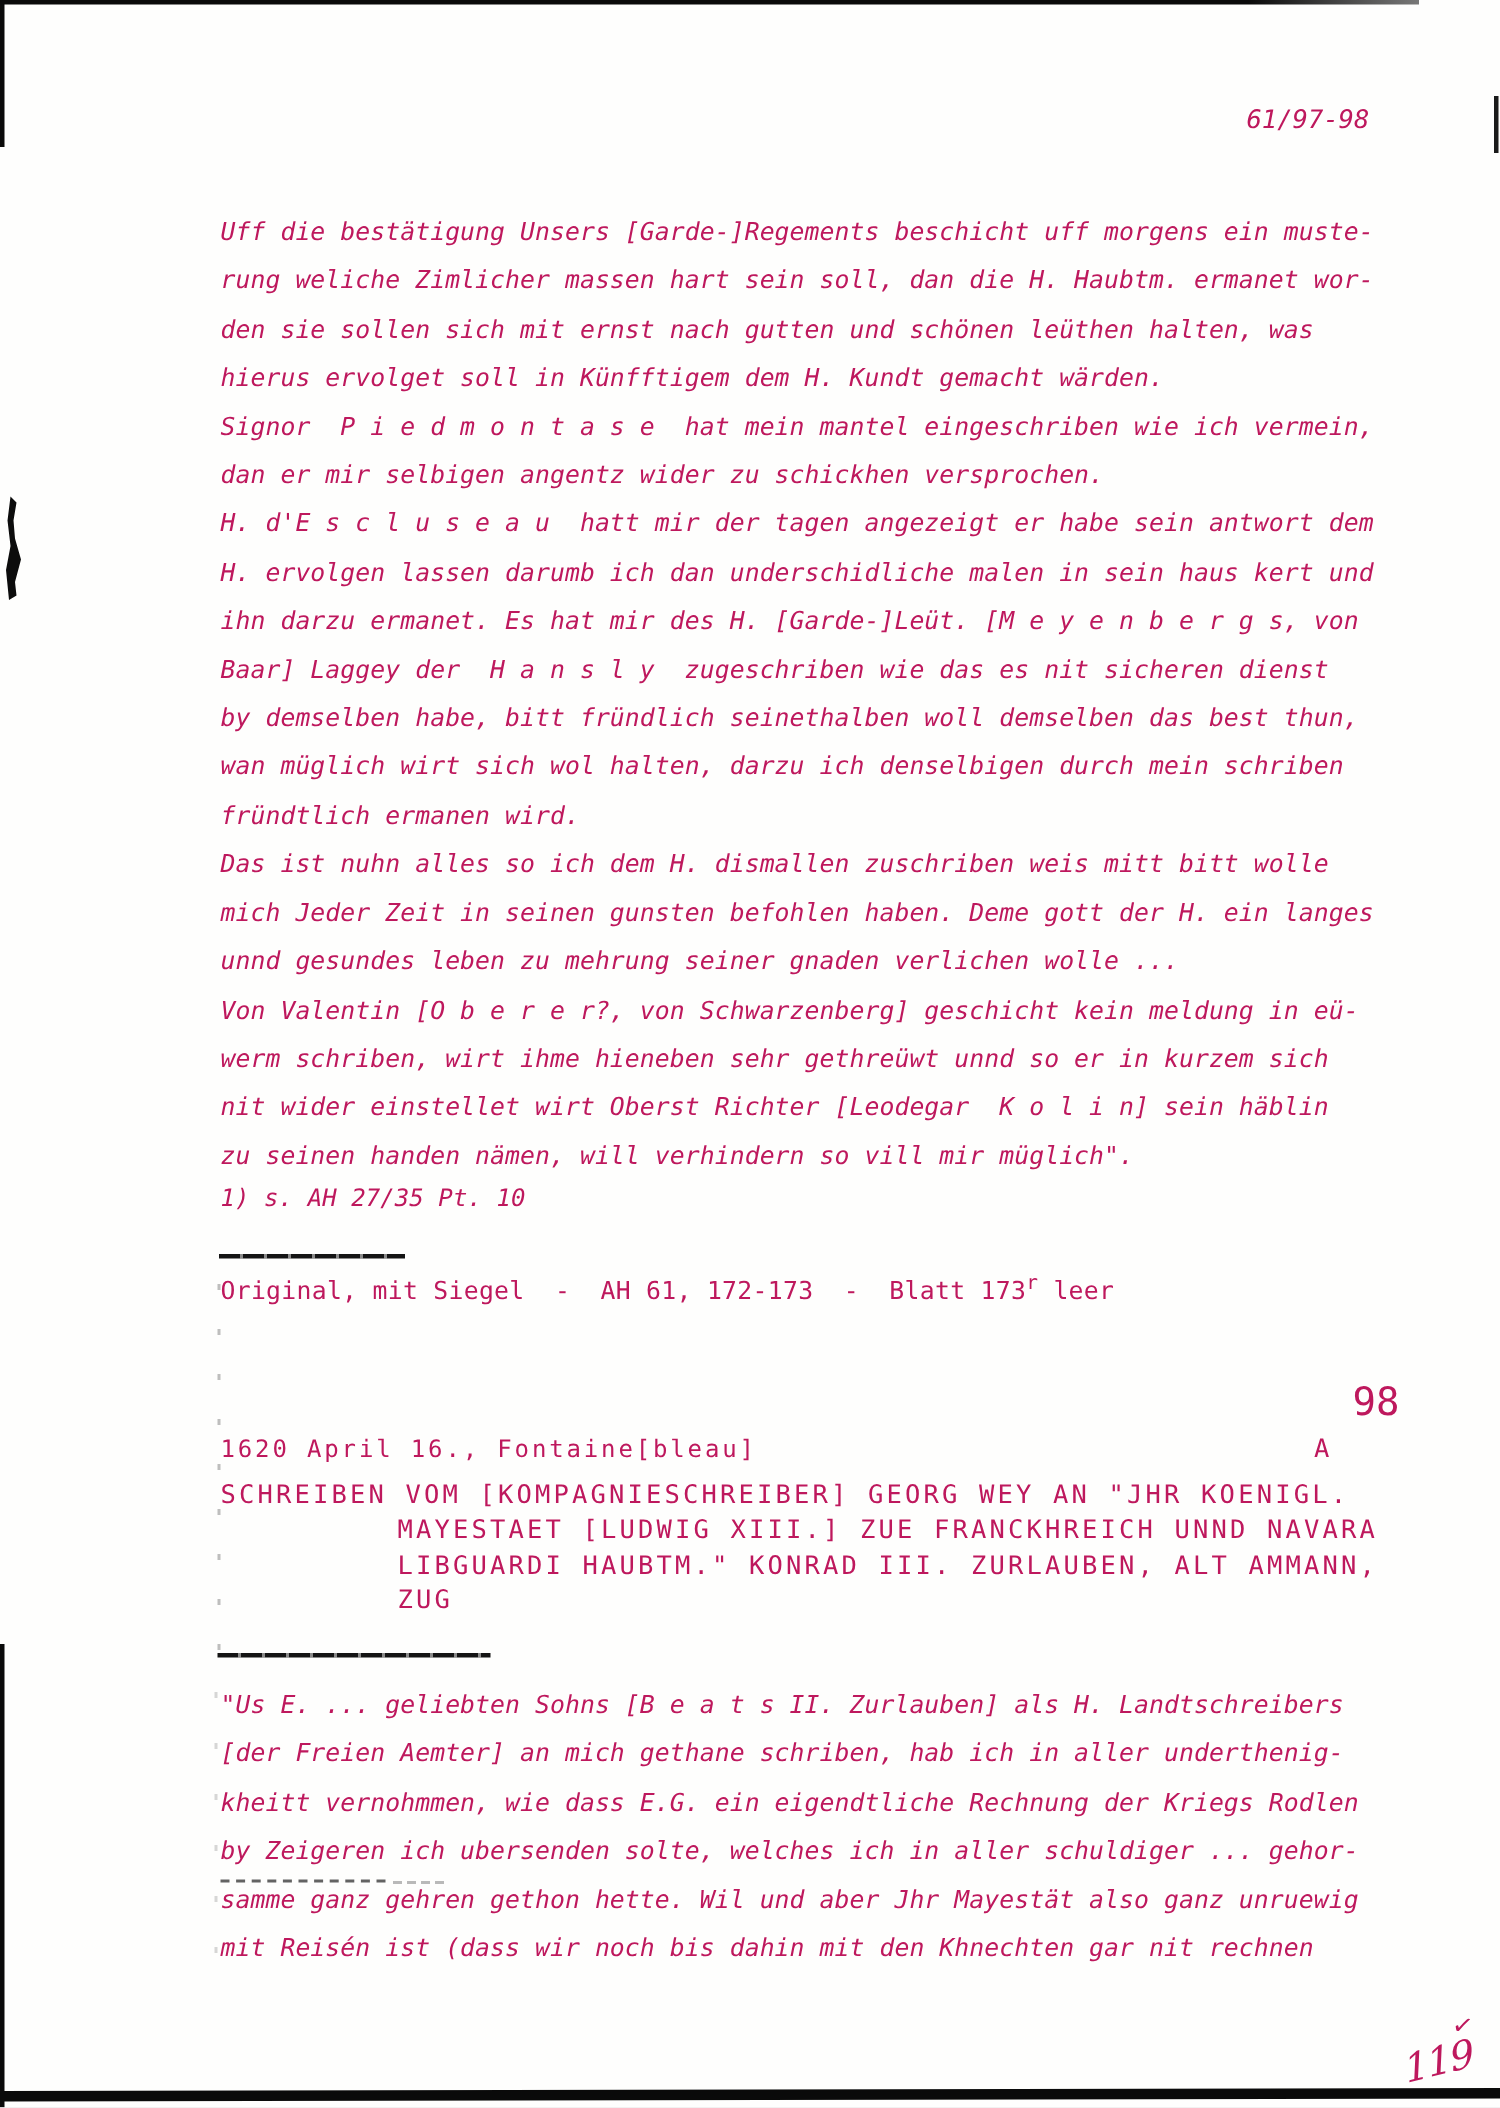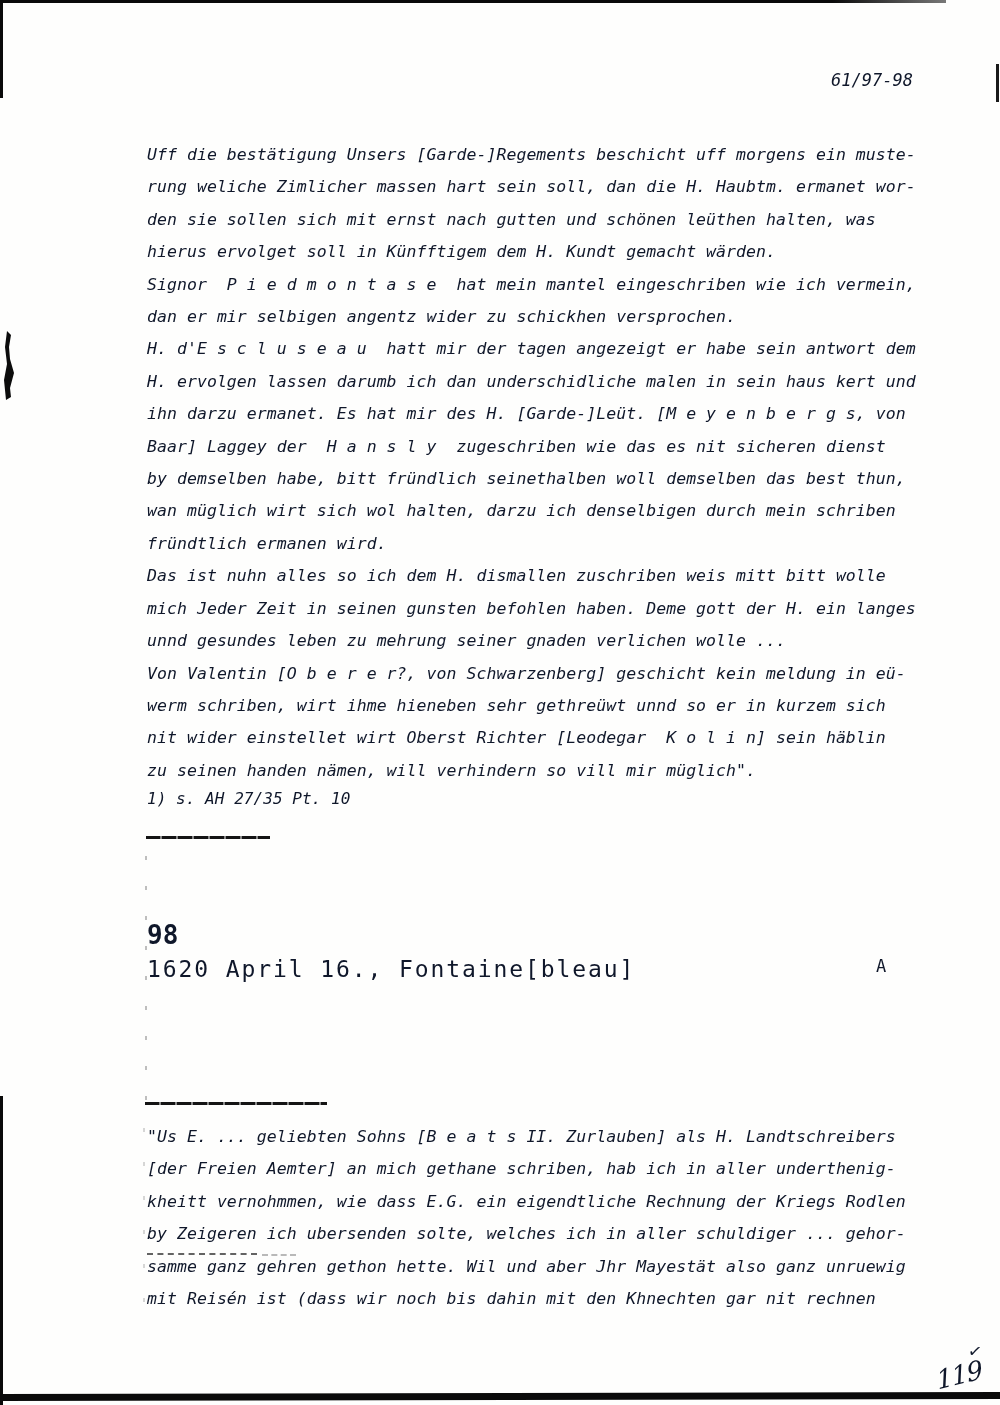--- a/index.html
+++ b/index.html
@@ -3,21 +3,21 @@
 <meta charset="utf-8">
 <style>
   html, body { margin:0; padding:0; background:#e8e8e8; }
   .page {
     position:relative;
     width:1000px; height:1405px;
     margin:0 auto;
     background:#fefefd;
     overflow:hidden;
     font-family:"DejaVu Sans Mono", monospace;
-    color:#0f172a;
+    color:#be185d;
   }
   
   .tw-italic {
     position:absolute;
     font-style:italic;
     font-size:16.5px;
     line-height:32.4px;
     white-space:pre-wrap;
     letter-spacing:0.05px;
   }
@@ -36,22 +36,22 @@
   .divider { position:absolute; background:#141414; }
   .divider-1 { left:146px; top:836px; width:124px; height:3px; }
   .divider-2 { left:145px; top:1102px; width:182px; height:3px; }
   .divider-dash-overlay {
     position:absolute; left:0; top:0; right:0; bottom:0;
     background:repeating-linear-gradient(90deg, transparent 0 14px, #fefefd 14px 16px);
     opacity:.5;
   }
   .provenance { left:147px; top:851px; font-size:16.5px; letter-spacing:0.2px; }
   .provenance .sup { position:relative; top:-7px; font-size:13px; }
-  .entry-number { left:147px; top:920px; width:786px; text-align:left; font-size:26px;font-weight:bold; }
-  .date-line { left:147px; top:956px; font-size:23px; letter-spacing:1.9px; }
+  .entry-number { left:147px; top:920px; width:786px; text-align:right; font-size:26px; }
+  .date-line { left:147px; top:956px; font-size:16px; letter-spacing:1.9px; }
   .series-letter { left:876px; top:956px; font-size:17px; letter-spacing:1.9px; }
   .heading-98 {
     left:147px; top:986px; width:680px;
     font-size:17px; line-height:23.4px;
     letter-spacing:2.1px;
     padding-left:118px; text-indent:-118px;
   }
   .letter-98 { left:147px; top:1121px; width:812px; }
 
   
@@ -130,27 +130,32 @@
 werm schriben, wirt ihme hieneben sehr gethreüwt unnd so er in kurzem sich
 nit wider einstellet wirt Oberst Richter [Leodegar  K o l i n] sein häblin
 zu seinen handen nämen, will verhindern so vill mir müglich".</div>
 
   <div class="tw-italic footnote">1) s. AH 27/35 Pt. 10</div>
 
   <div class="divider divider-1">
     <div class="divider-dash-overlay"></div>
   </div>
 
+  <div class="tw-upright provenance"><span>Original, mit Siegel  -  AH 61, 172-173  -  Blatt 173</span><span class="sup">r</span><span> leer</span></div>
 
   <div class="tw-upright entry-number">98</div>
 
   <div class="tw-upright date-line">1620 April 16., Fontaine[bleau]</div>
 
   <div class="tw-upright series-letter">A</div>
 
+  <div class="tw-upright heading-98">SCHREIBEN VOM [KOMPAGNIESCHREIBER] GEORG WEY AN "JHR KOENIGL.
+MAYESTAET [LUDWIG XIII.] ZUE FRANCKHREICH UNND NAVARA
+LIBGUARDI HAUBTM." KONRAD III. ZURLAUBEN, ALT AMMANN,
+ZUG</div>
 
   <div class="divider divider-2">
     <div class="divider-dash-overlay"></div>
   </div>
 
   <div class="tw-italic letter-98">"Us E. ... geliebten Sohns [B e a t s II. Zurlauben] als H. Landtschreibers
 [der Freien Aemter] an mich gethane schriben, hab ich in aller underthenig-
 kheitt vernohmmen, wie dass E.G. ein eigendtliche Rechnung der Kriegs Rodlen
 by Zeigeren ich ubersenden solte, welches ich in aller schuldiger ... gehor-
 samme ganz gehren gethon hette. Wil und aber Jhr Mayestät also ganz unruewig

